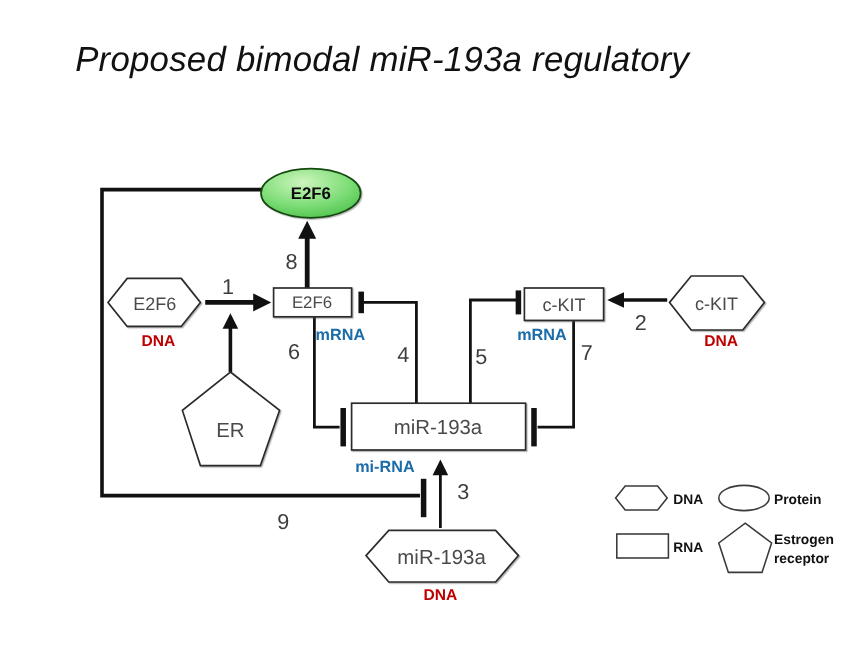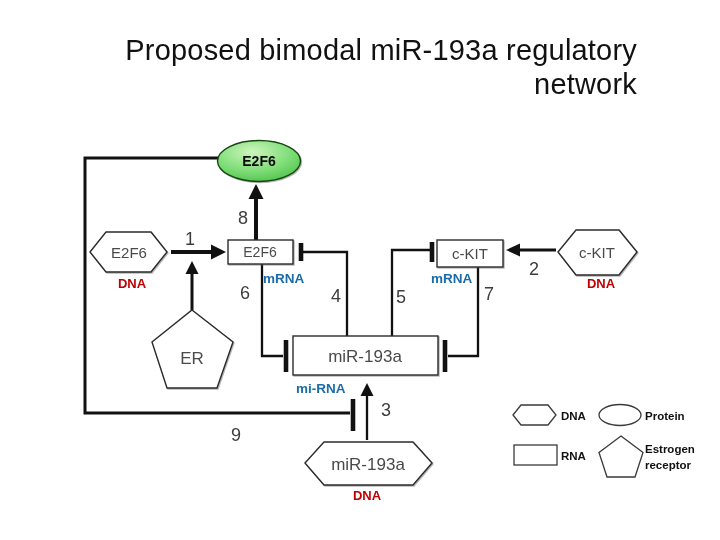--- a/index.html
+++ b/index.html
@@ -1,22 +1,22 @@
 <!DOCTYPE html>
 <html><head>
 <meta charset="utf-8">
 <style>
   html,body{margin:0;padding:0;background:#fff;}
   #slide{
     position:relative;width:720px;height:540px;background:#ffffff;
     overflow:hidden;font-family:"Liberation Sans",sans-serif;
   }
   #title{
-    position:absolute;top:34px;left:0;width:637px;text-align:right;
-    font-size:29px;line-height:1.16;color:#111111;letter-spacing:0.2px;
+    position:absolute;top:34px;left:0;width:637px;text-align:center;
+    font-size:29px;line-height:1.16;color:#111111;letter-spacing:0.2px;font-style:italic;
   }
   svg{position:absolute;top:0;left:0;}
   .shape{fill:#ffffff;stroke:#2b2b2b;stroke-width:1.4;}
   .shadow{filter:drop-shadow(1px 1.6px 0.6px rgba(90,90,90,0.45));}
   .edge{stroke:#111111;fill:none;}
   .w-thick{stroke-width:4;}
   .w-med{stroke-width:3;}
   .w-thin{stroke-width:2.3;}
   .tbar{stroke:#111111;stroke-width:4.6;}
   .head{fill:#111111;stroke:none;}
@@ -30,21 +30,20 @@
   .legend-label{font-family:"Liberation Sans",sans-serif;font-size:11.5px;font-weight:bold;fill:#111111;}
   .legend-shape{fill:#ffffff;stroke:#3a3a3a;stroke-width:1.3;}
 </style>
 </head>
 <body>
 
 <div id="slide">
 
   <div id="title">
     <div>Proposed bimodal miR-193a regulatory</div>
-    <div>network</div>
   </div>
 
   <svg width="720" height="540" viewBox="0 0 720 540">
     <defs>
       <radialGradient id="greenGrad" cx="42%" cy="28%" r="85%">
         <stop offset="0%" stop-color="#cdf5bd"></stop>
         <stop offset="55%" stop-color="#7edd77"></stop>
         <stop offset="100%" stop-color="#43bc43"></stop>
       </radialGradient>
     </defs>

